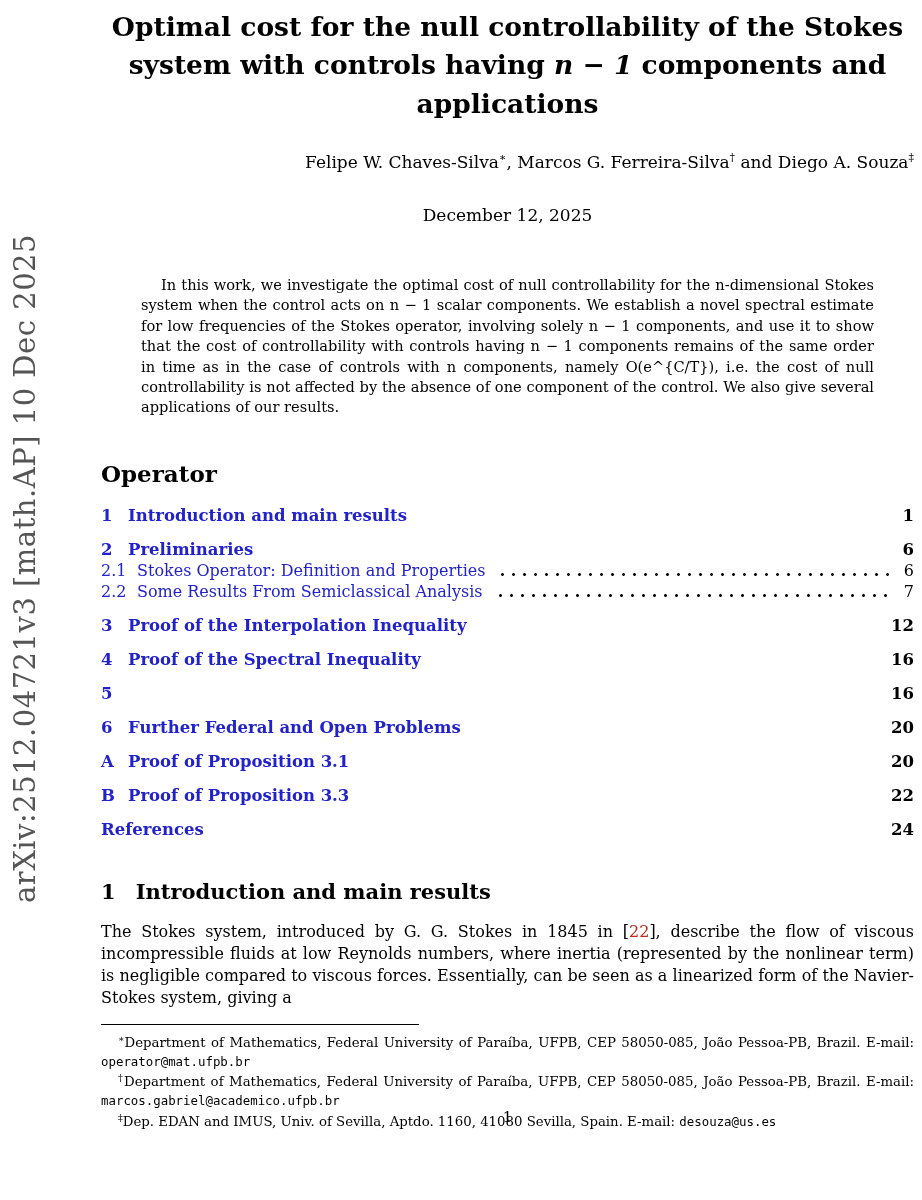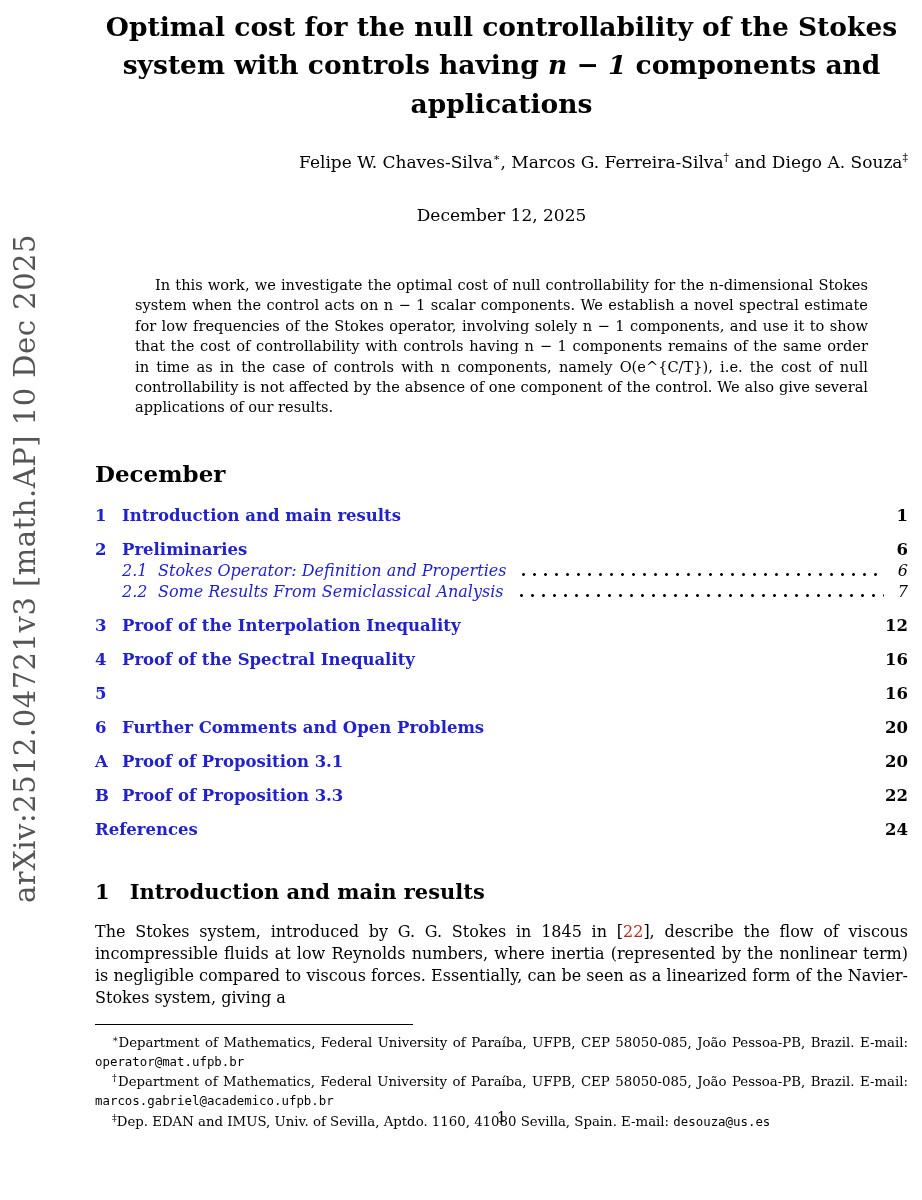--- a/index.html
+++ b/index.html
@@ -10,21 +10,21 @@
   * { box-sizing: border-box; }
   html, body { margin: 0; padding: 0; }
   body {
     width: 922px; height: 1200px;
     position: relative;
     background: #ffffff;
     color: #000;
     font-family: "DejaVu Serif", "Liberation Serif", serif;
     overflow: hidden;
   }
-  .content { position: absolute; left: 95px; top: 0; width: 813px; }
+  .content { position: absolute; left: 101px; top: 0; width: 813px; }
 
   .title {
     margin-top: 8px;
     font-size: 26.5px; font-weight: bold;
     text-align: center; line-height: 1.45;
   }
   .mathit { font-style: italic; font-weight: bold; }
 
   .authors { margin-top: 28px; text-align: right; font-size: 17px; }
   .authors sup { font-size: 11px; }
@@ -33,21 +33,21 @@
 
   .abstract { margin: 50px auto 0 auto; width: 733px; }
   .abstract-title { text-align: center; font-weight: bold; font-size: 15px; margin-bottom: 10px; }
   .abstract-text { font-size: 14.6px; line-height: 1.4; text-align: justify; text-indent: 20px; }
 
   .contents-title { margin-top: 42px; font-size: 23px; font-weight: bold; }
 
   .toc { margin-top: 8px; font-size: 16.5px; }
   .toc-row { display: flex; align-items: baseline; }
   .toc-row.lvl1 { margin-top: 15px; font-weight: bold; }
-  .toc-row.lvl2 { margin-top: 2px; margin-left: 27px; font-size: 16px; font-weight: normal; font-style: italic; }
+  .toc-row.lvl2 { margin-top: 2px; font-size: 16px; font-weight: normal; }
   .toc-num { flex: none; width: 27px; color: var(--link); }
   .lvl2 .toc-num { width: 36px; }
   .toc-label { color: var(--link); }
   .toc-dots {
     flex: 1; align-self: flex-end;
     height: 3px; margin: 0 6px 4px 12px;
     background-image: radial-gradient(circle, #000 1.2px, rgba(0,0,0,0) 1.6px);
     background-size: 11px 3px;
     background-repeat: repeat-x;
     background-position: left bottom;
@@ -93,21 +93,21 @@
     
       <span class="author"><span>Diego A. Souza</span><sup>‡</sup></span>
     </div>
 
   <div class="date">December 12, 2025</div>
 
   <div class="abstract">
     <div class="abstract-text">In this work, we investigate the optimal cost of null controllability for the n-dimensional Stokes system when the control acts on n − 1 scalar components. We establish a novel spectral estimate for low frequencies of the Stokes operator, involving solely n − 1 components, and use it to show that the cost of controllability with controls having n − 1 components remains of the same order in time as in the case of controls with n components, namely O(e^{C/T}), i.e. the cost of null controllability is not affected by the absence of one component of the control. We also give several applications of our results.</div>
   </div>
 
-  <h2 class="contents-title">December</h2>
+  <h2 class="contents-title">Operator</h2>
 
   <div class="toc">
 
       <div class="toc-row lvl1">
         <span class="toc-num">1</span>
         <span class="toc-label">Introduction and main results</span>
 
         <span class="toc-page">1</span>
       </div>
 
@@ -147,21 +147,21 @@
       </div>
 
       <div class="toc-row lvl1">
         <span class="toc-num">5</span>
 
         <span class="toc-page">16</span>
       </div>
 
       <div class="toc-row lvl1">
         <span class="toc-num">6</span>
-        <span class="toc-label">Further Comments and Open Problems</span>
+        <span class="toc-label">Further Federal and Open Problems</span>
 
         <span class="toc-page">20</span>
       </div>
 
       <div class="toc-row lvl1">
         <span class="toc-num">A</span>
         <span class="toc-label">Proof of Proposition 3.1</span>
 
         <span class="toc-page">20</span>
       </div>

